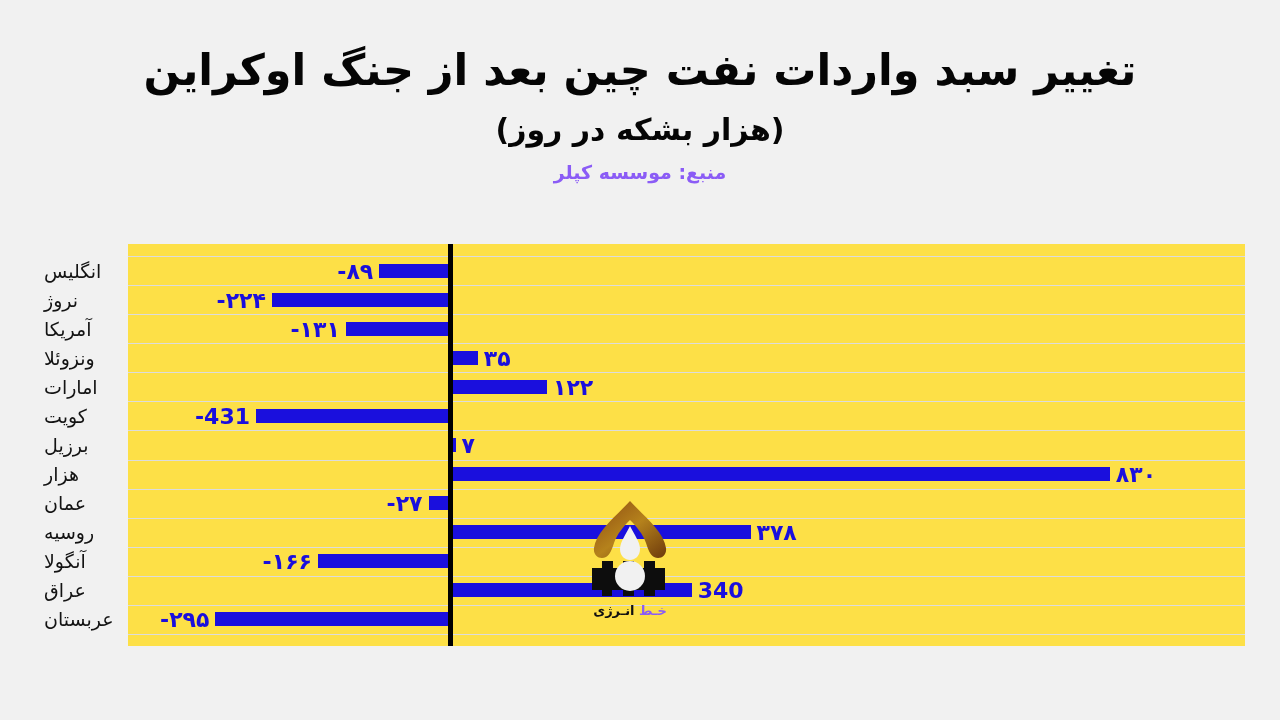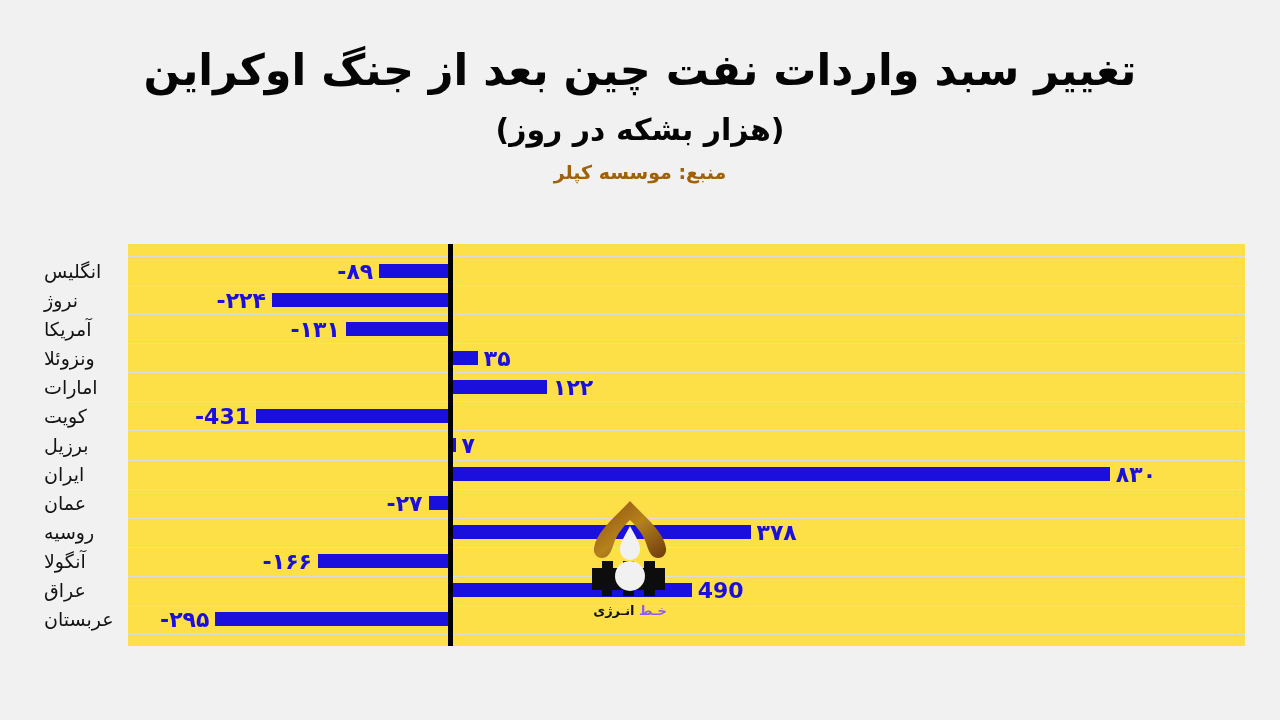--- a/index.html
+++ b/index.html
@@ -41,21 +41,21 @@
     font-size: 30px;
     font-weight: 900;
     color: #050505;
     direction: rtl;
   }
   #chart-source {
     margin: 0;
     padding-top: 14px;
     font-size: 19px;
     font-weight: 900;
-    color: #a16207;
+    color: #8b5cf6;
     direction: rtl;
   }
 
   
   #plot-wrap {
     position: absolute;
     left: 0;
     top: 244px;
     width: 1280px;
     height: 402px;
@@ -165,21 +165,21 @@
 
 <div id="plot-wrap">
   <div id="category-axis">
       <div class="cat-label" style="top: 26.5385px;">انگلیس</div>
       <div class="cat-label" style="top: 55.6154px;">نروژ</div>
       <div class="cat-label" style="top: 84.6923px;">آمریکا</div>
       <div class="cat-label" style="top: 113.769px;">ونزوئلا</div>
       <div class="cat-label" style="top: 142.846px;">امارات</div>
       <div class="cat-label" style="top: 171.923px; margin-left: 28px;">کویت</div>
       <div class="cat-label" style="top: 201px;">برزیل</div>
-      <div class="cat-label" style="top: 230.077px;">ایران</div>
+      <div class="cat-label" style="top: 230.077px;">هزار</div>
       <div class="cat-label" style="top: 259.154px;">عمان</div>
       <div class="cat-label" style="top: 288.231px;">روسیه</div>
       <div class="cat-label" style="top: 317.308px;">آنگولا</div>
       <div class="cat-label" style="top: 346.385px;">عراق</div>
       <div class="cat-label" style="top: 375.462px;">عربستان</div>
     </div>
 
   <div id="plot-area">
     <div id="gridlines">
         <div class="grid-line" style="top: 12px;"></div>
@@ -214,21 +214,21 @@
         <div class="bar-value pos" style="top: 201px; color: rgb(26, 15, 221); left: 333.565px;">۷</div>
         <div class="bar" style="top: 230.077px; width: 659.85px; background: rgb(26, 15, 221); left: 322px;"></div>
         <div class="bar-value pos" style="top: 230.077px; color: rgb(26, 15, 221); left: 987.85px;">۸۳۰</div>
         <div class="bar" style="top: 259.154px; width: 21.465px; background: rgb(26, 15, 221); left: 300.535px;"></div>
         <div class="bar-value neg" style="top: 259.154px; color: rgb(26, 15, 221); right: 822.465px;">-۲۷</div>
         <div class="bar" style="top: 288.231px; width: 300.51px; background: rgb(26, 15, 221); left: 322px;"></div>
         <div class="bar-value pos" style="top: 288.231px; color: rgb(26, 15, 221); left: 628.51px;">۳۷۸</div>
         <div class="bar" style="top: 317.308px; width: 131.97px; background: rgb(26, 15, 221); left: 190.03px;"></div>
         <div class="bar-value neg" style="top: 317.308px; color: rgb(26, 15, 221); right: 932.97px;">-۱۶۶</div>
         <div class="bar" style="top: 346.385px; width: 241.68px; background: rgb(26, 15, 221); left: 322px;"></div>
-        <div class="bar-value pos" style="top: 346.385px; color: rgb(26, 15, 221); left: 569.68px;">490</div>
+        <div class="bar-value pos" style="top: 346.385px; color: rgb(26, 15, 221); left: 569.68px;">340</div>
         <div class="bar" style="top: 375.462px; width: 234.525px; background: rgb(26, 15, 221); left: 87.475px;"></div>
         <div class="bar-value neg" style="top: 375.462px; color: rgb(26, 15, 221); right: 1035.53px;">-۲۹۵</div>
       </div>
     <div id="zero-axis" style="left: 320px;"></div>
   </div>
 
   <div id="logo">
     <svg width="140" height="100" viewBox="0 0 140 100">
       <defs>
         <linearGradient id="flameGrad" x1="0" y1="0" x2="1" y2="1">

